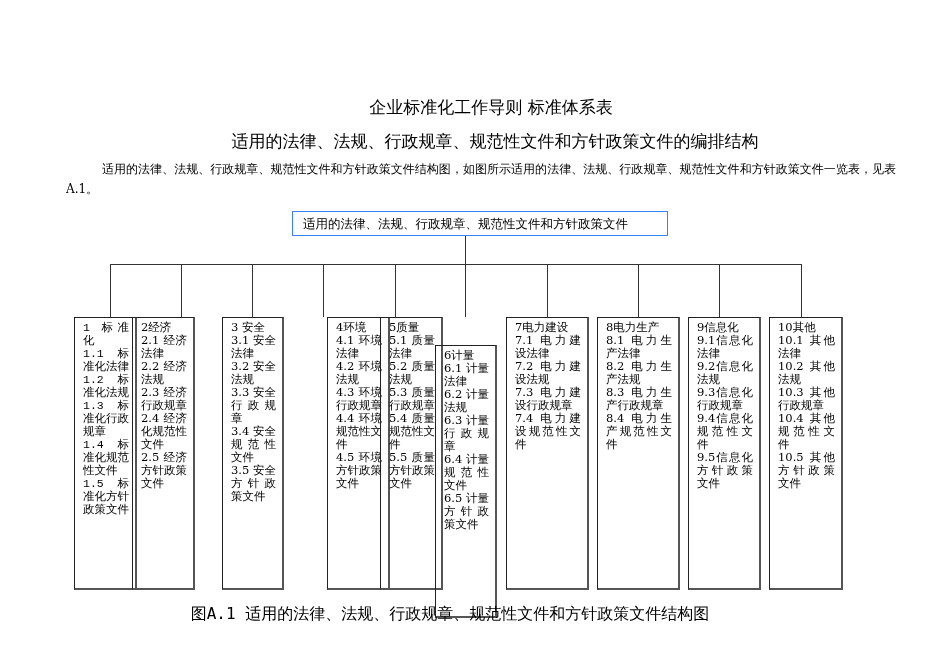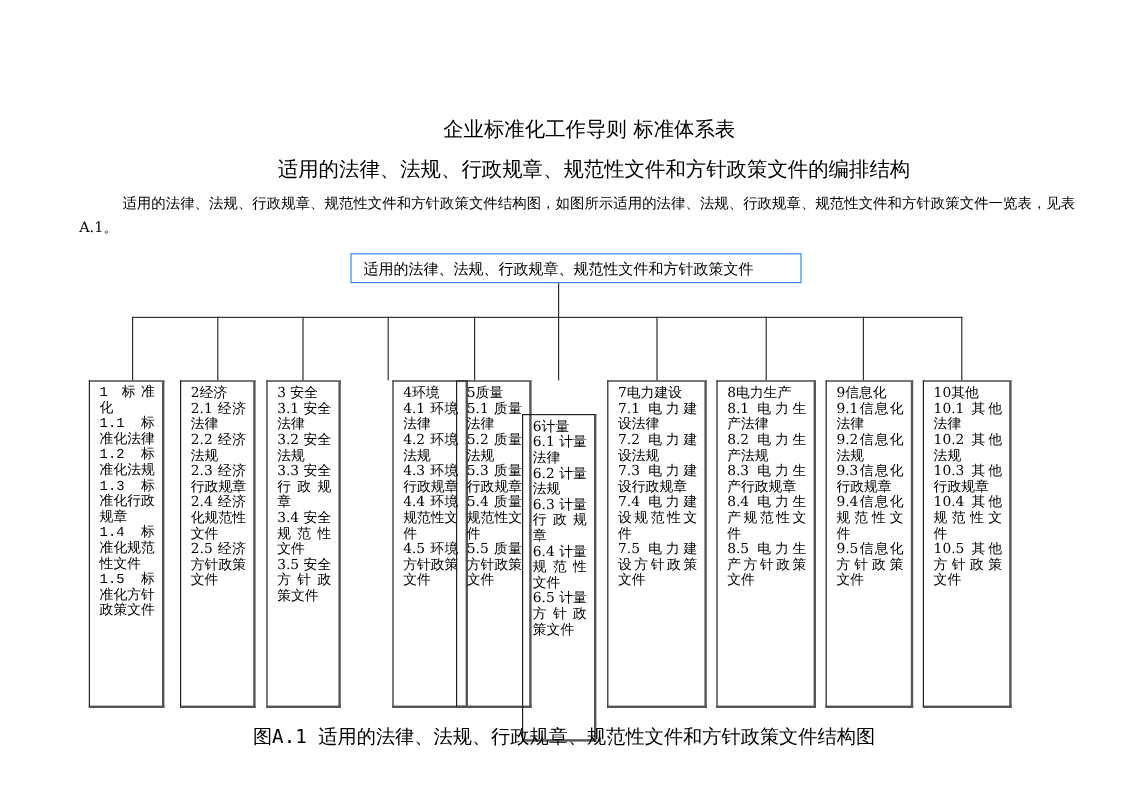--- a/index.html
+++ b/index.html
@@ -14,21 +14,21 @@
   .rootbox { position:absolute; left:292px; top:211px; width:376px; height:25px;
              border:1px solid #3b82f6; box-sizing:border-box; font-size:12.5px;
              line-height:23px; padding-left:10px; white-space:nowrap; overflow:hidden; }
   .line { position:absolute; background:#333; }
   .child { position:absolute; top:317px; height:273px; border:1px solid #222;
            border-bottom:2px solid #555; border-right:2px solid #555;
            box-sizing:border-box; padding:3px 6px 0 8px; font-size:11.5px; line-height:13px;
            text-align:justify; text-justify:inter-character; word-break:break-all; }
   .child div { text-align:justify; text-align-last:left; }
   .caption { position:absolute; left:0; width:900px; top:604px; text-align:center;
-             font-family:"DejaVu Sans Mono","Liberation Mono",monospace; font-size:16px;margin-left:20px; }
+             font-family:"DejaVu Sans Mono","Liberation Mono",monospace; font-size:16px; }
 </style>
 </head>
 <body>
 
 <div class="title1">企业标准化工作导则  标准体系表</div>
 <div class="title2">适用的法律、法规、行政规章、规范性文件和方针政策文件的编排结构</div>
 <div class="intro">适用的法律、法规、行政规章、规范性文件和方针政策文件结构图，如图所示适用的法律、法规、行政规章、规范性文件和方针政策文件一览表，见表 A.1。</div>
 
 <div>
   <div class="rootbox">适用的法律、法规、行政规章、规范性文件和方针政策文件</div>
@@ -48,21 +48,21 @@
   <div class="line" style="left:801px; top:264px; width:1px; height:53px;"></div>
 
   <div class="child" style="left:74px; width:63px;font-family:Liberation Mono, monospace;">
     <div>1 标准化</div>
     <div>1.1 标准化法律</div>
     <div>1.2 标准化法规</div>
     <div>1.3 标准化行政规章</div>
     <div>1.4 标准化规范性文件</div>
     <div>1.5 标准化方针政策文件</div>
   </div>
-  <div class="child" style="left:150px; width:63px;">
+  <div class="child" style="left:132px; width:63px;">
     <div>2经济</div>
     <div>2.1 经济法律</div>
     <div>2.2 经济法规</div>
     <div>2.3 经济行政规章</div>
     <div>2.4 经济化规范性文件</div>
     <div>2.5 经济方针政策文件</div>
   </div>
   <div class="child" style="left:222px; width:62px;">
     <div>3 安全</div>
     <div>3.1 安全法律</div>
@@ -94,29 +94,27 @@
     <div>6.3 计量行政规章</div>
     <div>6.4 计量规范性文件</div>
     <div>6.5 计量方针政策文件</div>
   </div>
   <div class="child" style="left:506px; width:83px;">
     <div>7电力建设</div>
     <div>7.1 电力建设法律</div>
     <div>7.2 电力建设法规</div>
     <div>7.3 电力建设行政规章</div>
     <div>7.4 电力建设规范性文件</div>
-    <div>7.5 电力建设方针政策文件</div>
   </div>
   <div class="child" style="left:597px; width:83px;">
     <div>8电力生产</div>
     <div>8.1 电力生产法律</div>
     <div>8.2 电力生产法规</div>
     <div>8.3 电力生产行政规章</div>
     <div>8.4 电力生产规范性文件</div>
-    <div>8.5 电力生产方针政策文件</div>
   </div>
   <div class="child" style="left:688px; width:73px;">
     <div>9信息化</div>
     <div>9.1信息化法律</div>
     <div>9.2信息化法规</div>
     <div>9.3信息化行政规章</div>
     <div>9.4信息化规范性文件</div>
     <div>9.5信息化方针政策文件</div>
   </div>
   <div class="child" style="left:769px; width:74px;">

